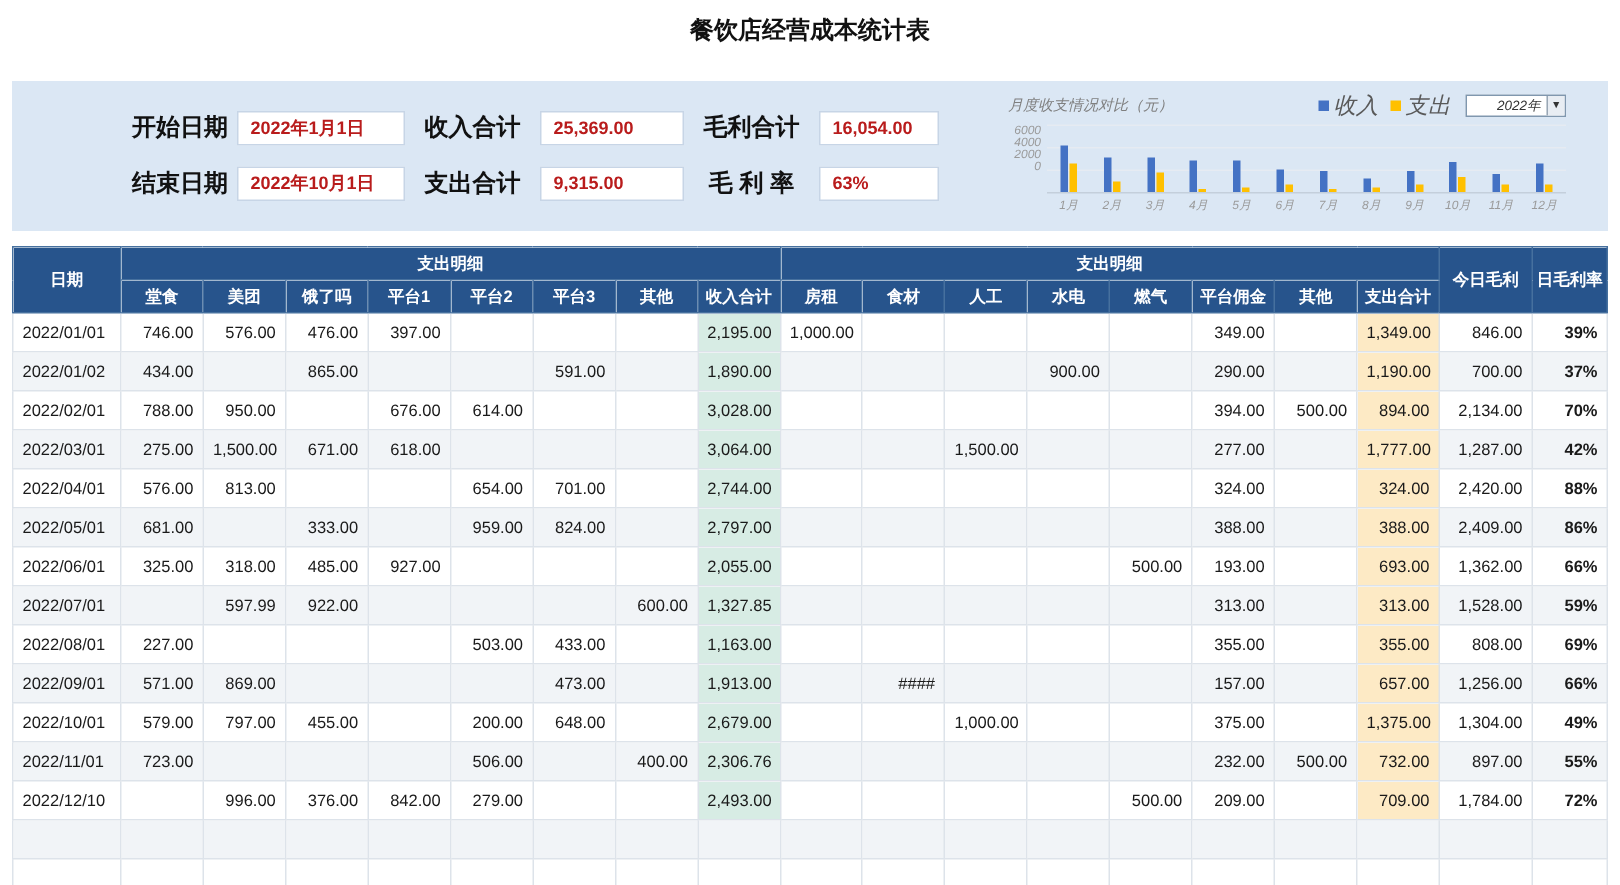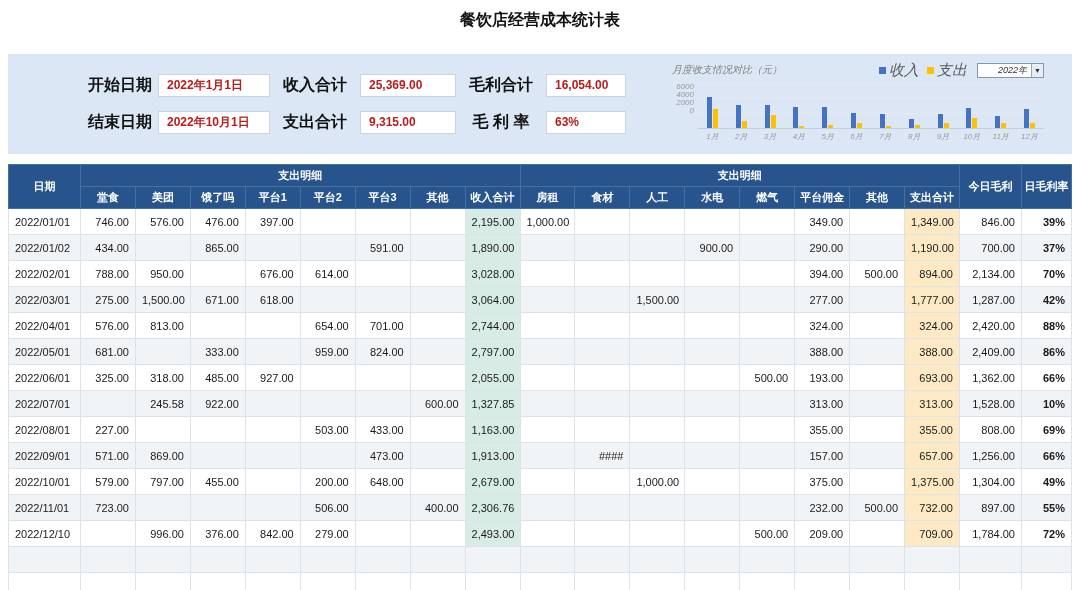--- a/index.html
+++ b/index.html
@@ -396,37 +396,37 @@
         <td class="c-num">500.00</td>
         <td class="c-num">193.00</td>
         <td class="c-num"></td>
         <td class="c-exp-total">693.00</td>
         <td class="c-profit">1,362.00</td>
         <td class="c-margin">66%</td>
       </tr>
       <tr>
         <td class="c-date">2022/07/01</td>
         <td class="c-num"></td>
-        <td class="c-num">245.58</td>
+        <td class="c-num">597.99</td>
         <td class="c-num">922.00</td>
         <td class="c-num"></td>
         <td class="c-num"></td>
         <td class="c-num"></td>
         <td class="c-num">600.00</td>
         <td class="c-inc-total">1,327.85</td>
         <td class="c-num"></td>
         <td class="c-num"></td>
         <td class="c-num"></td>
         <td class="c-num"></td>
         <td class="c-num"></td>
         <td class="c-num">313.00</td>
         <td class="c-num"></td>
         <td class="c-exp-total">313.00</td>
         <td class="c-profit">1,528.00</td>
-        <td class="c-margin">10%</td>
+        <td class="c-margin">59%</td>
       </tr>
       <tr>
         <td class="c-date">2022/08/01</td>
         <td class="c-num">227.00</td>
         <td class="c-num"></td>
         <td class="c-num"></td>
         <td class="c-num"></td>
         <td class="c-num">503.00</td>
         <td class="c-num">433.00</td>
         <td class="c-num"></td>

